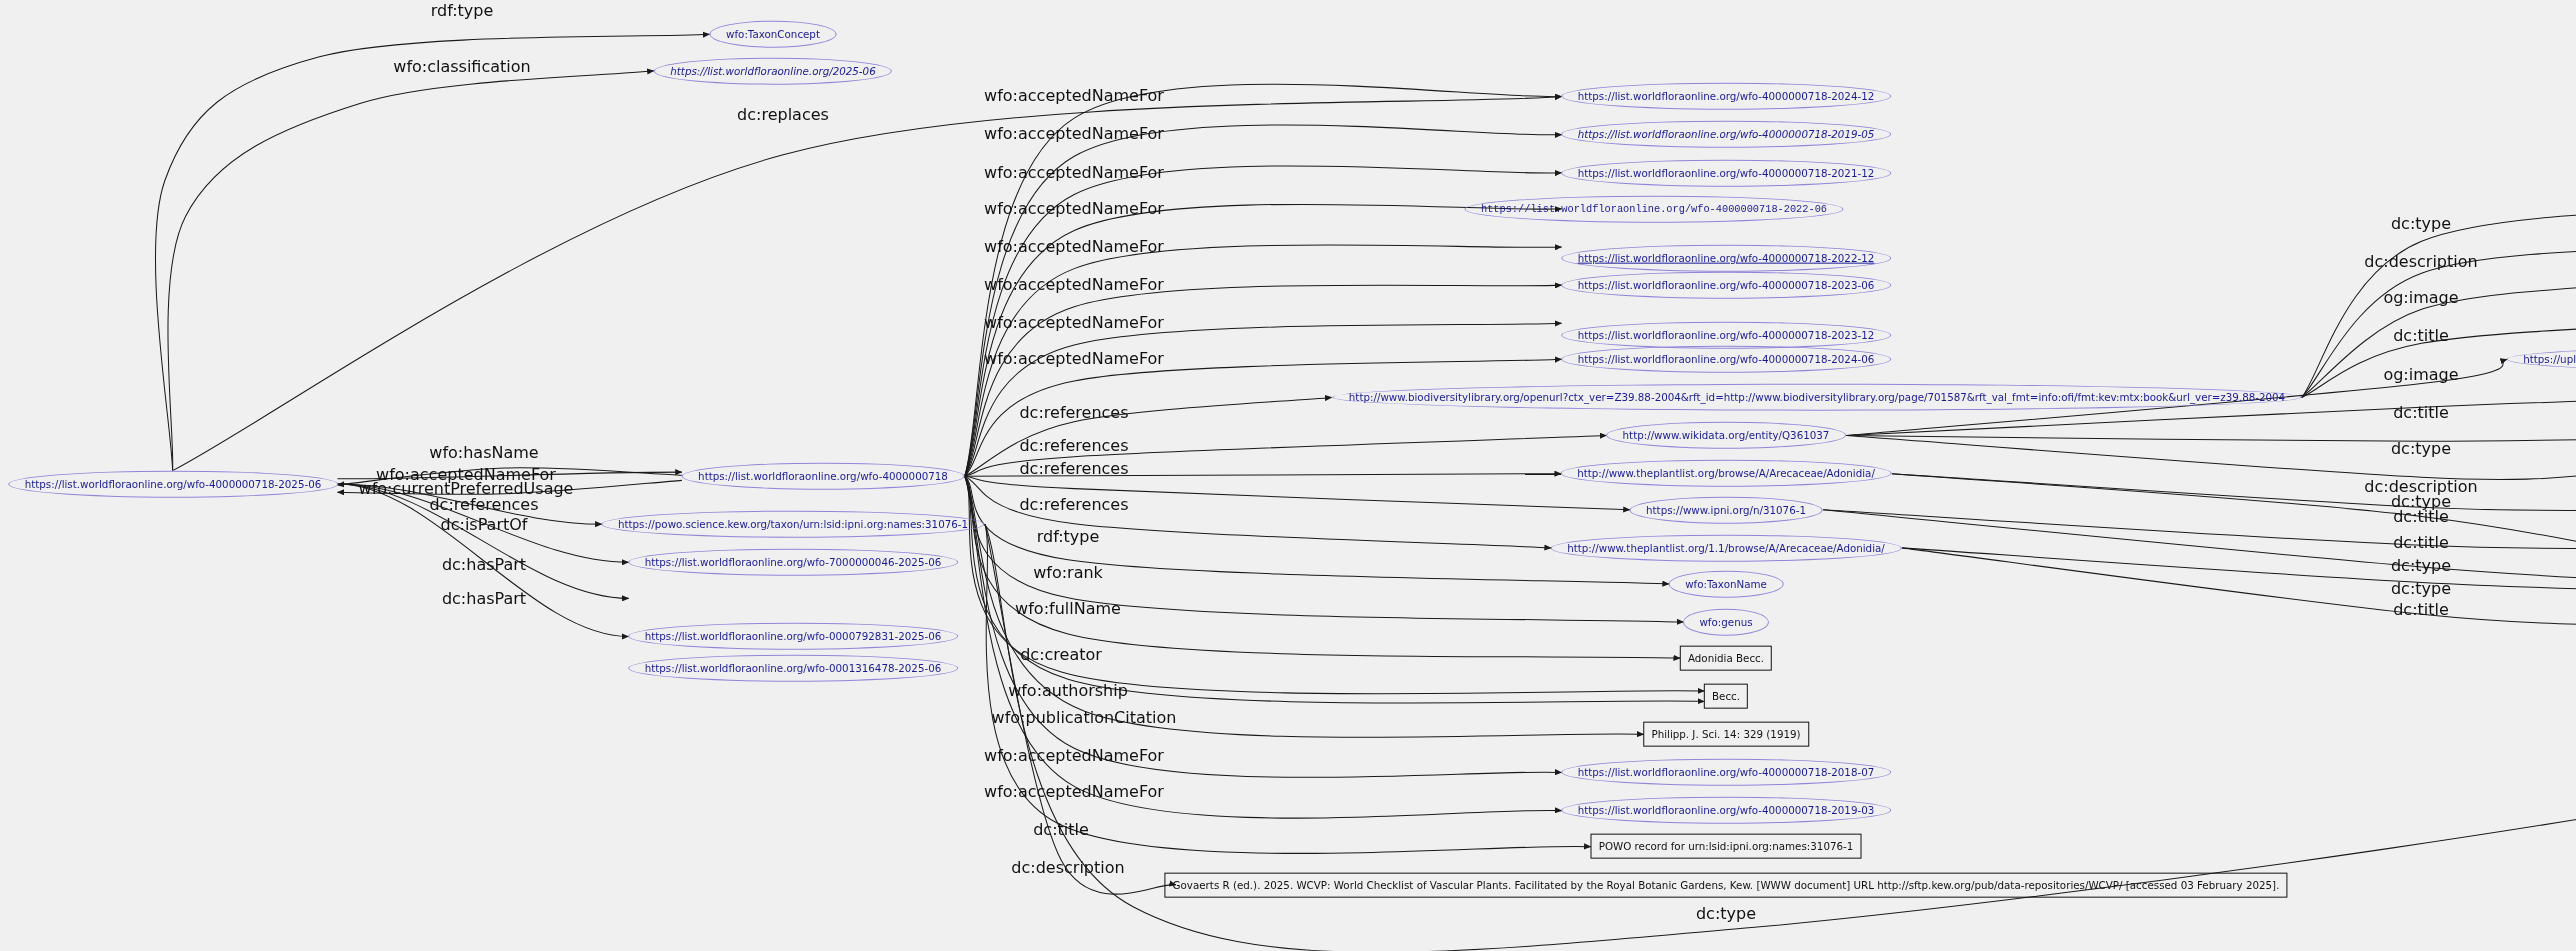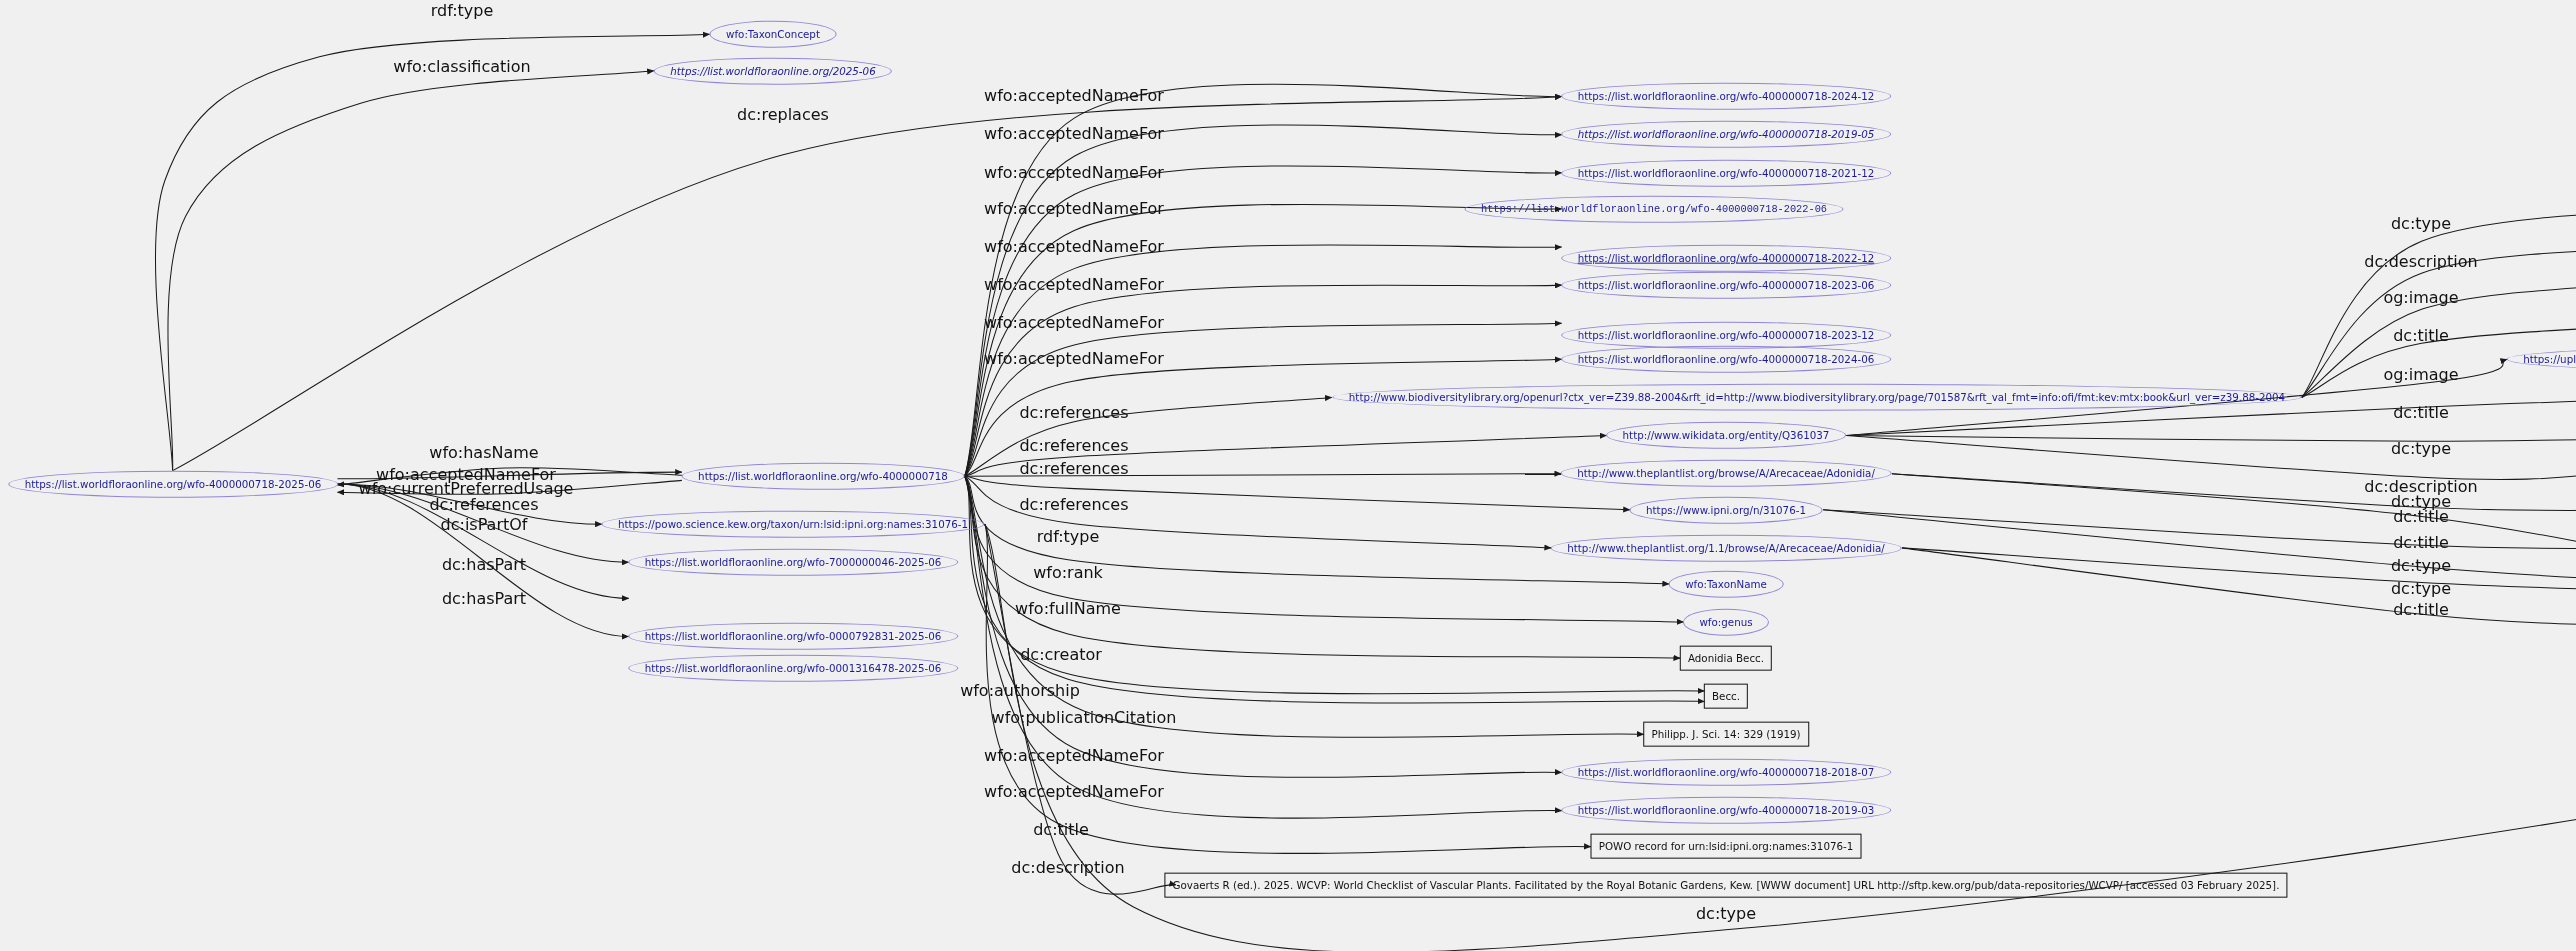--- a/index.html
+++ b/index.html
@@ -114,21 +114,21 @@
       <div class="edge-label" style="left: 1074px; top: 322px;">wfo:acceptedNameFor</div>
       <div class="edge-label" style="left: 1074px; top: 358px;">wfo:acceptedNameFor</div>
       <div class="edge-label" style="left: 1074px; top: 412px;">dc:references</div>
       <div class="edge-label" style="left: 1074px; top: 445px;">dc:references</div>
       <div class="edge-label" style="left: 1074px; top: 468px;">dc:references</div>
       <div class="edge-label" style="left: 1074px; top: 504px;">dc:references</div>
       <div class="edge-label" style="left: 1068px; top: 536px;">rdf:type</div>
       <div class="edge-label" style="left: 1068px; top: 572px;">wfo:rank</div>
       <div class="edge-label" style="left: 1068px; top: 608px;">wfo:fullName</div>
       <div class="edge-label" style="left: 1061px; top: 654px;">dc:creator</div>
-      <div class="edge-label" style="left: 1020px; top: 690px;">wfo:authorship</div>
+      <div class="edge-label" style="left: 1068px; top: 690px;">wfo:authorship</div>
       <div class="edge-label" style="left: 1084px; top: 717px;">wfo:publicationCitation</div>
       <div class="edge-label" style="left: 1074px; top: 755px;">wfo:acceptedNameFor</div>
       <div class="edge-label" style="left: 1074px; top: 791px;">wfo:acceptedNameFor</div>
       <div class="edge-label" style="left: 1061px; top: 829px;">dc:title</div>
       <div class="edge-label" style="left: 1068px; top: 867px;">dc:description</div>
       <div class="edge-label" style="left: 1726px; top: 913px;">dc:type</div>
       <div class="edge-label" style="left: 2421px; top: 223px;">dc:type</div>
       <div class="edge-label" style="left: 2421px; top: 261px;">dc:description</div>
       <div class="edge-label" style="left: 2421px; top: 297px;">og:image</div>
       <div class="edge-label" style="left: 2421px; top: 335px;">dc:title</div>

